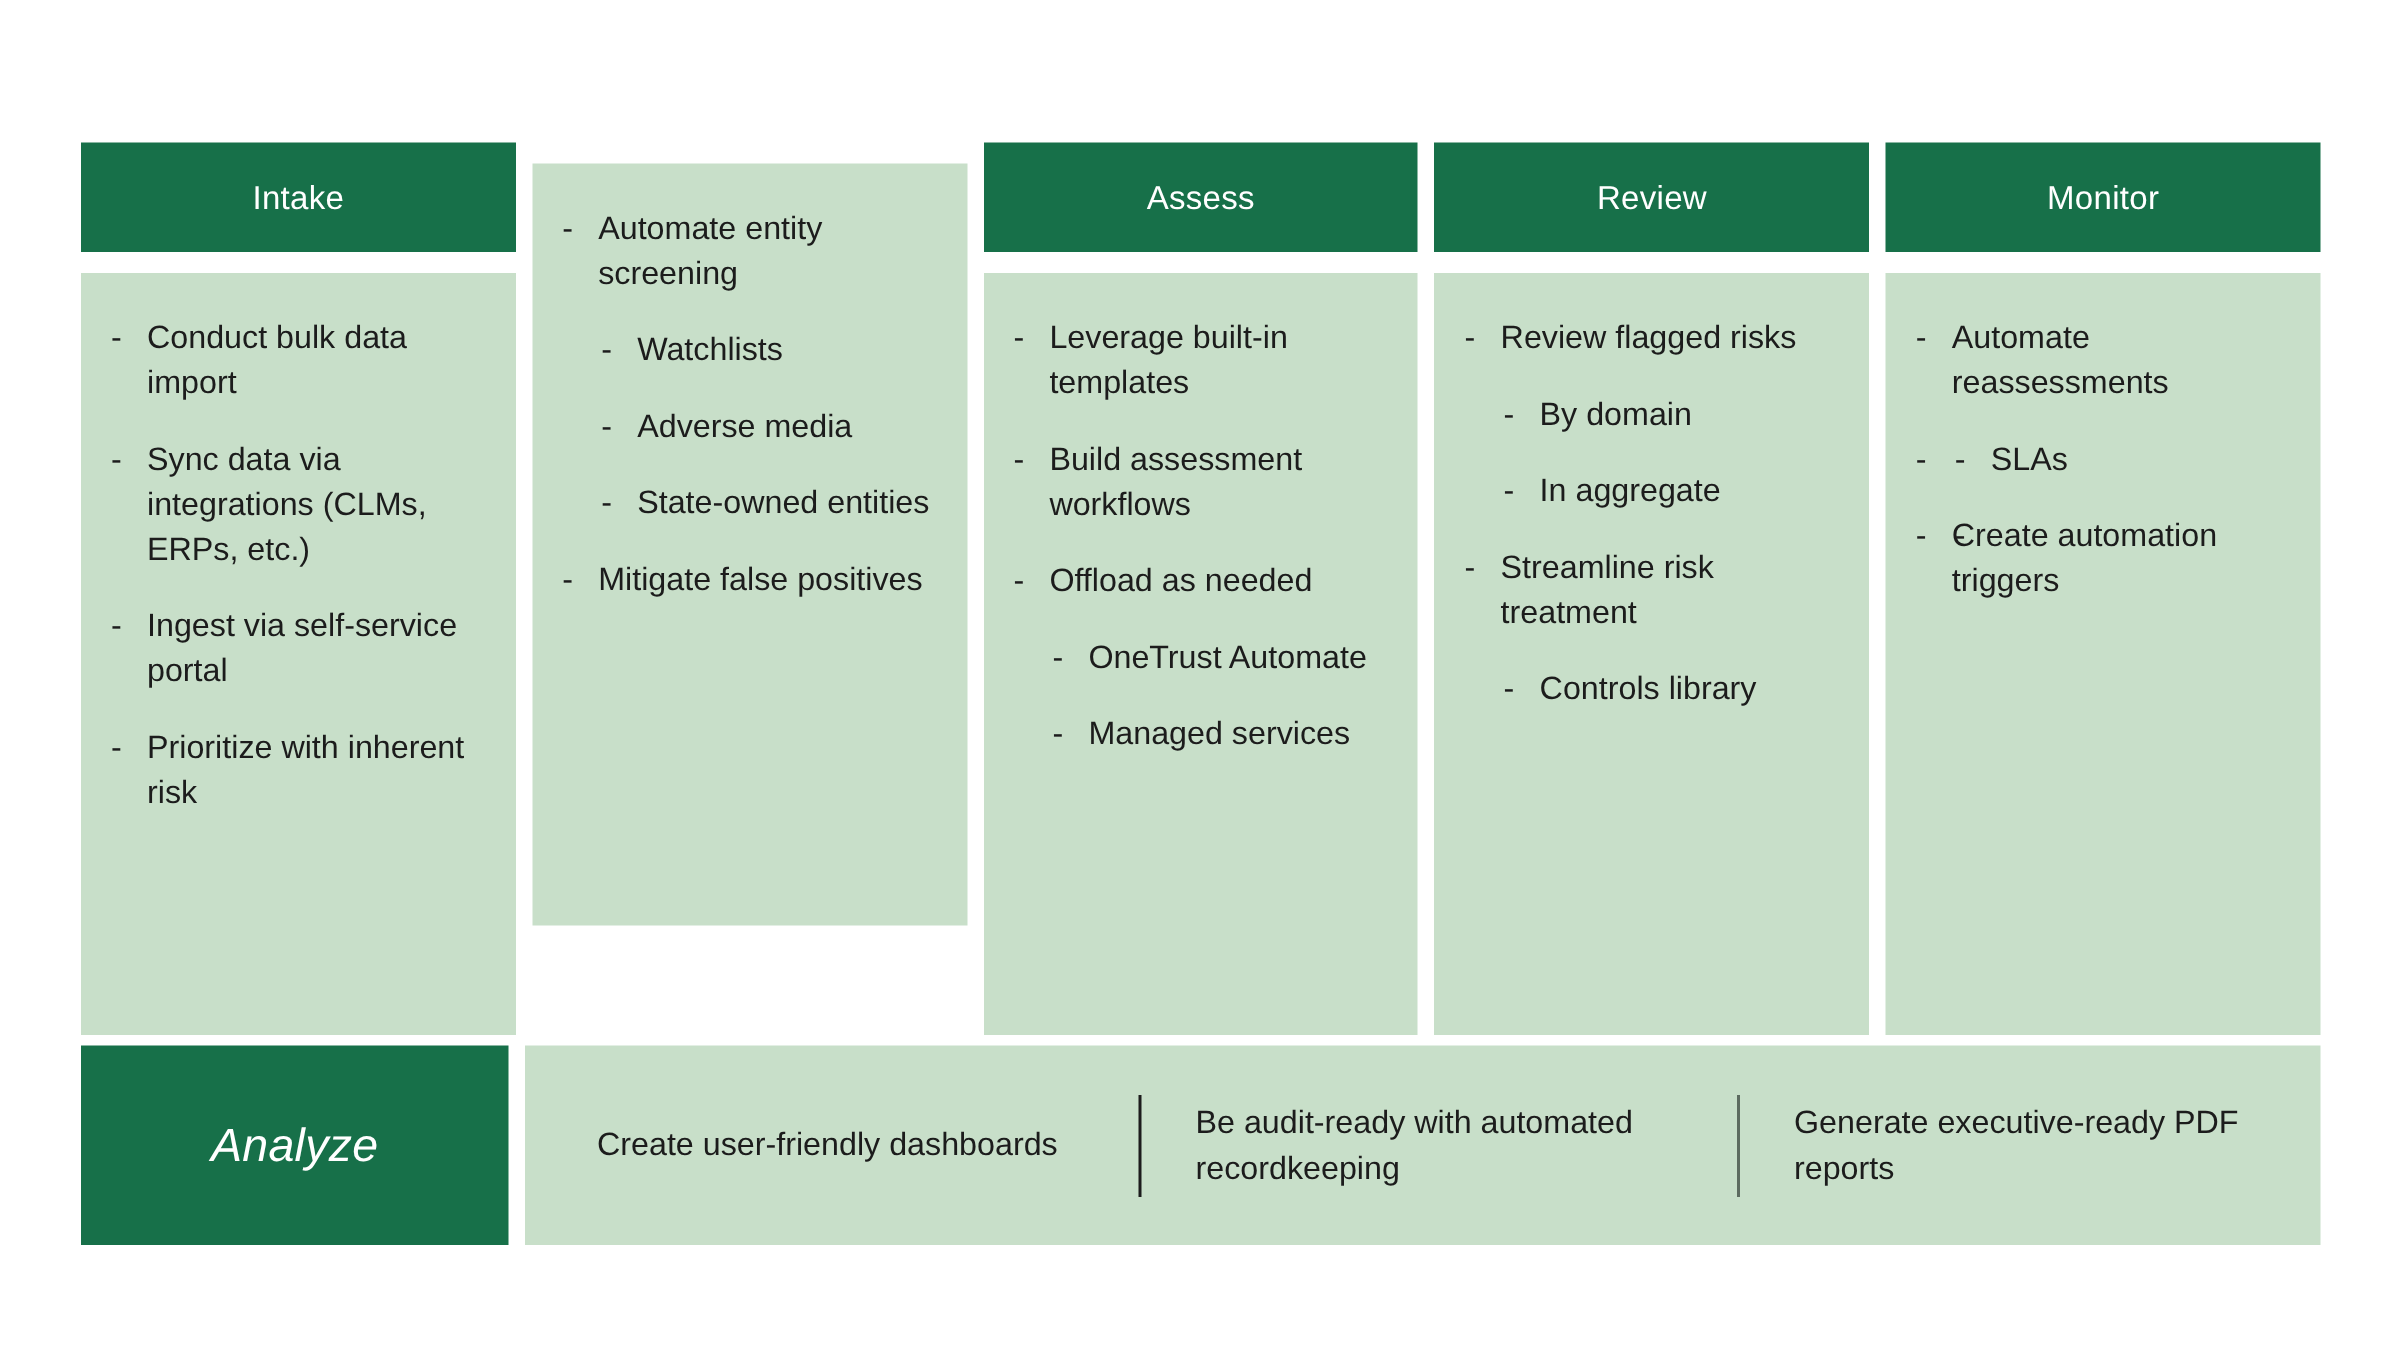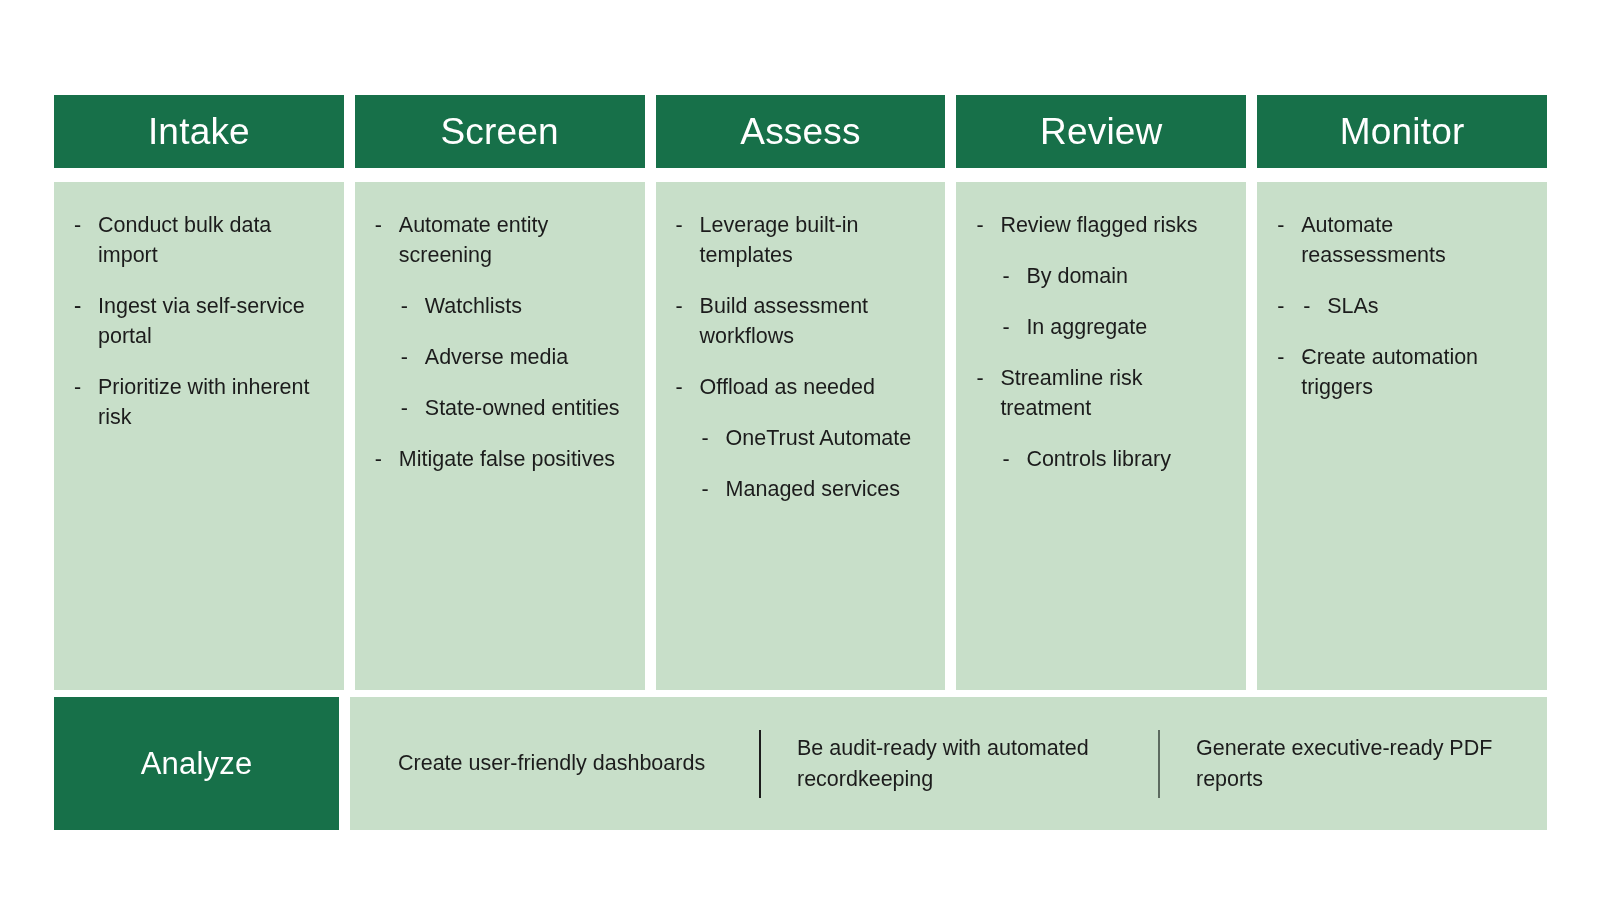--- a/index.html
+++ b/index.html
@@ -36,21 +36,21 @@
     display: flex;
     flex-direction: column;
   }
   .stage-header {
     height: 73px;
     background: #177049;
     color: #ffffff;
     display: flex;
     align-items: center;
     justify-content: center;
-    font-size: 37px;
+    font-size: 22px;
     font-weight: 400;
     letter-spacing: 0.2px;
   }
   .stage-body {
     margin-top: 14px;
     height: 508px;
     background: #c8dfc9;
     padding: 28px 18px 10px 18px;
     box-sizing: border-box;
   }
@@ -98,20 +98,21 @@
   .analyze-label {
     width: 285px;
     flex: 0 0 285px;
     background: #177049;
     color: #ffffff;
     display: flex;
     align-items: center;
     justify-content: center;
     font-size: 31px;
     letter-spacing: 0.2px;
+    font-style: italic;
   }
   .analyze-items {
     flex: 1 1 auto;
     background: #c8dfc9;
     display: flex;
     align-items: center;
   }
   .analyze-cell {
     flex: 1 1 0;
     padding: 0 20px 0 48px;
@@ -144,35 +145,35 @@
     <div class="stage-col">
       <div class="stage-header">Intake</div>
       <div class="stage-body">
         <ul class="bullets">
           <li class="lvl1">
               <span class="dash">-</span>
               <span class="txt">Conduct bulk data import</span>
             </li>
           <li class="lvl1">
               <span class="dash">-</span>
+              <span class="txt">Sync data via integrations (CLMs, ERPs, etc.)</span>
             </li>
           <li class="lvl1">
               <span class="dash">-</span>
               <span class="txt">Ingest via self-service portal</span>
             </li>
           <li class="lvl1">
               <span class="dash">-</span>
               <span class="txt">Prioritize with inherent risk</span>
             </li>
         </ul>
       </div>
     </div>
 
     <div class="stage-col">
-      <div class="stage-header">Screen</div>
       <div class="stage-body">
         <ul class="bullets">
           <li class="lvl1">
               <span class="dash">-</span>
               <span class="txt">Automate entity screening</span>
             </li>
           <li class="lvl2">
               <span class="dash">-</span>
               <span class="txt">Watchlists</span>
             </li>

